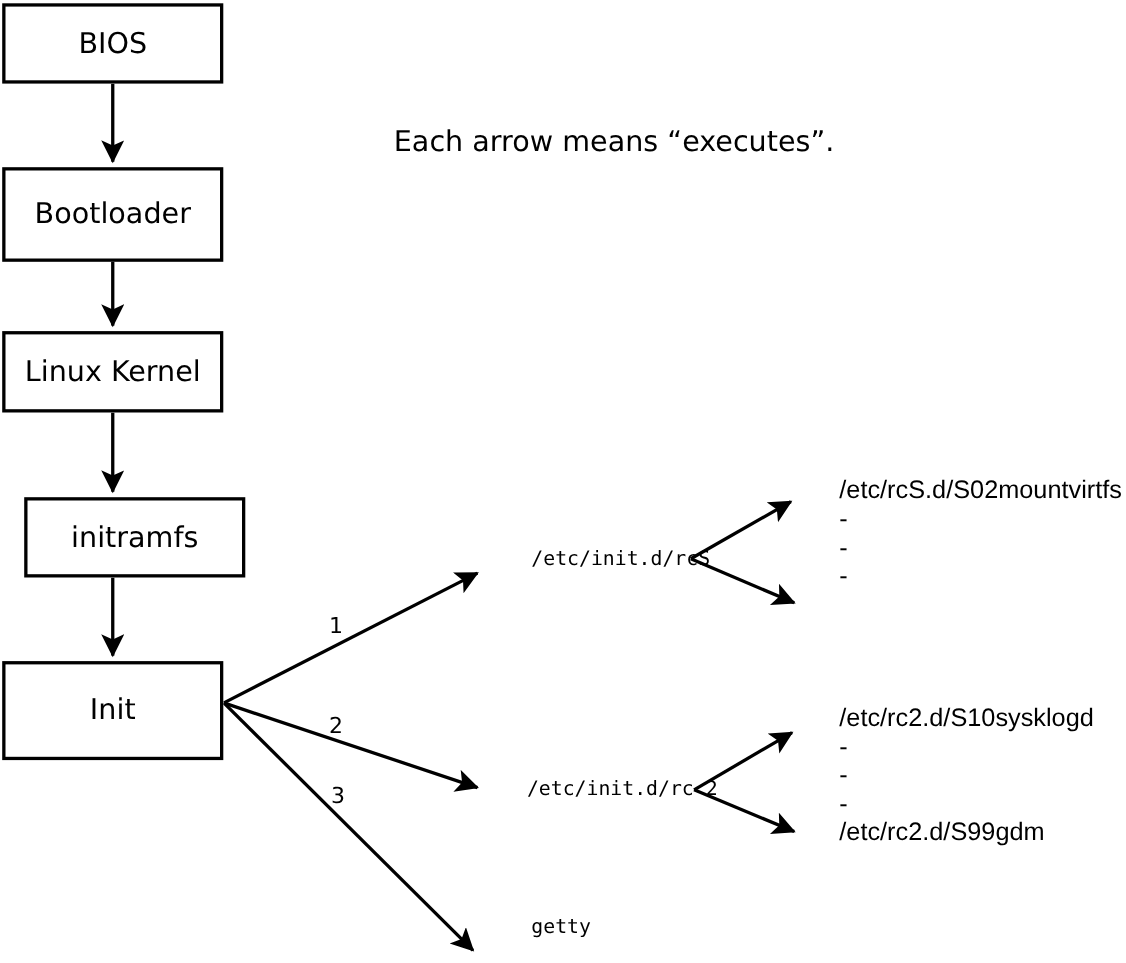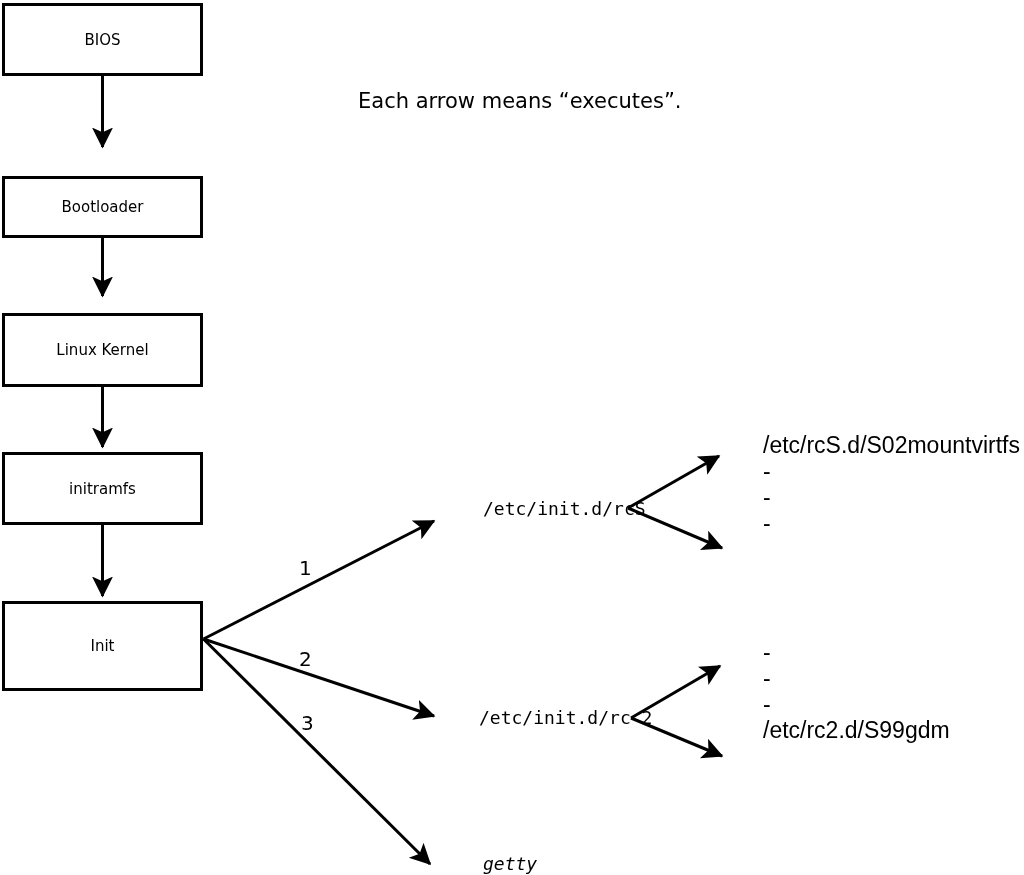--- a/index.html
+++ b/index.html
@@ -19,47 +19,47 @@
   .node {
     position: absolute;
     left: 2px;
     width: 201px;
     box-sizing: border-box;
     border: 3px solid #000000;
     background: #ffffff;
     display: flex;
     align-items: center;
     justify-content: center;
-    font-size: 15px;
+    font-size: 26px;
     color: #000000;
   }
   #node-bios        { top: 3px;   height: 73px; }
-  #node-bootloader  { top: 152px; height: 62px; margin-top: 24px; }
-  #node-kernel      { top: 301px; height: 74px; margin-top: 12px; }
-  #node-initramfs   { top: 452px; height: 73px; }
+  #node-bootloader  { top: 152px; height: 86px; }
+  #node-kernel      { top: 301px; height: 74px; }
+  #node-initramfs   { top: 452px; height: 73px; margin-left: 20px; }
   #node-init        { top: 601px; height: 90px; }
 
   #arrows {
     position: absolute;
     left: 0;
     top: 0;
     width: 1024px;
     height: 875px;
   }
   #arrows line {
     stroke: #000000;
     stroke-width: 3;
   }
 
   .caption {
     position: absolute;
     left: 358px;
-    top: 101px;
+    top: 129px;
     transform: translateY(-50%);
-    font-size: 21px;
+    font-size: 26px;
     white-space: nowrap;
   }
   .edge-num {
     position: absolute;
     transform: translateY(-50%);
     font-size: 20px;
     white-space: nowrap;
   }
   #edge-num-1 { left: 299px; top: 568px; }
   #edge-num-2 { left: 299px; top: 659px; }
@@ -68,21 +68,21 @@
   .mono-label {
     position: absolute;
     transform: translateY(-50%);
     font-family: "DejaVu Sans Mono", "Liberation Mono", monospace;
     font-size: 18px;
     white-space: nowrap;
     margin-left: 36px;
   }
   #label-rcs   { left: 447px; top: 508px; }
   #label-rc2   { left: 443px; top: 717px; }
-  #label-getty { left: 447px; top: 863px; font-style: italic; }
+  #label-getty { left: 447px; top: 843px; }
 
   .script-list {
     position: absolute;
     left: 763px;
     font-family: Liberation Sans, sans-serif;
     font-size: 23px;
     line-height: 26px;
     white-space: nowrap;
   }
   #list-rcs { top: 432px; }
@@ -143,19 +143,20 @@
   <div class="mono-label" id="label-getty">getty</div>
 
   <div class="script-list" id="list-rcs">
     <div>/etc/rcS.d/S02mountvirtfs</div>
     <div>-</div>
     <div>-</div>
     <div>-</div>
   </div>
 
   <div class="script-list" id="list-rc2">
+    <div>/etc/rc2.d/S10sysklogd</div>
     <div>-</div>
     <div>-</div>
     <div>-</div>
     <div>/etc/rc2.d/S99gdm</div>
   </div>
 
 </div>
 
 </body></html>

